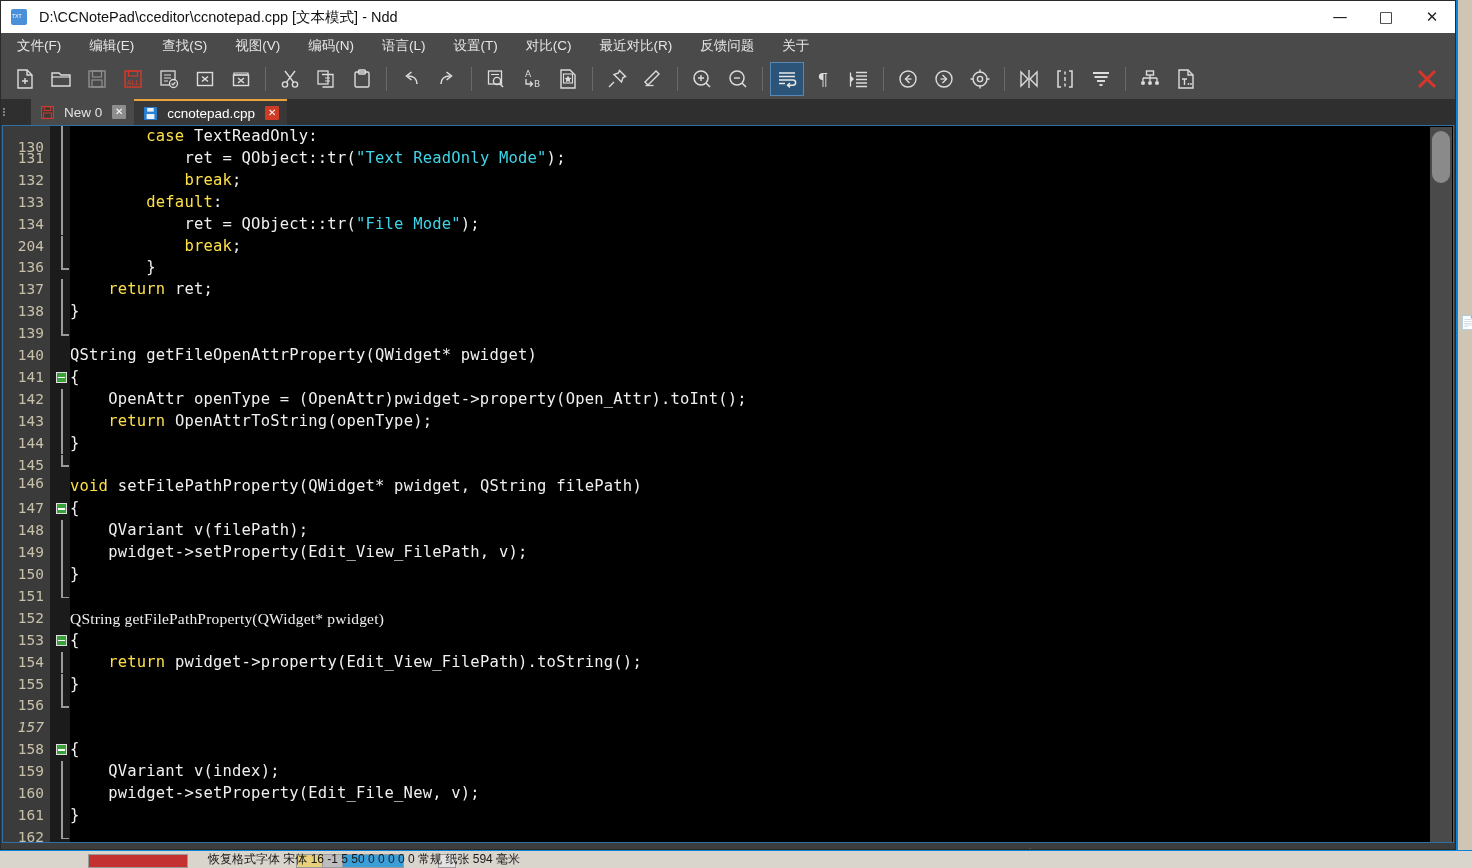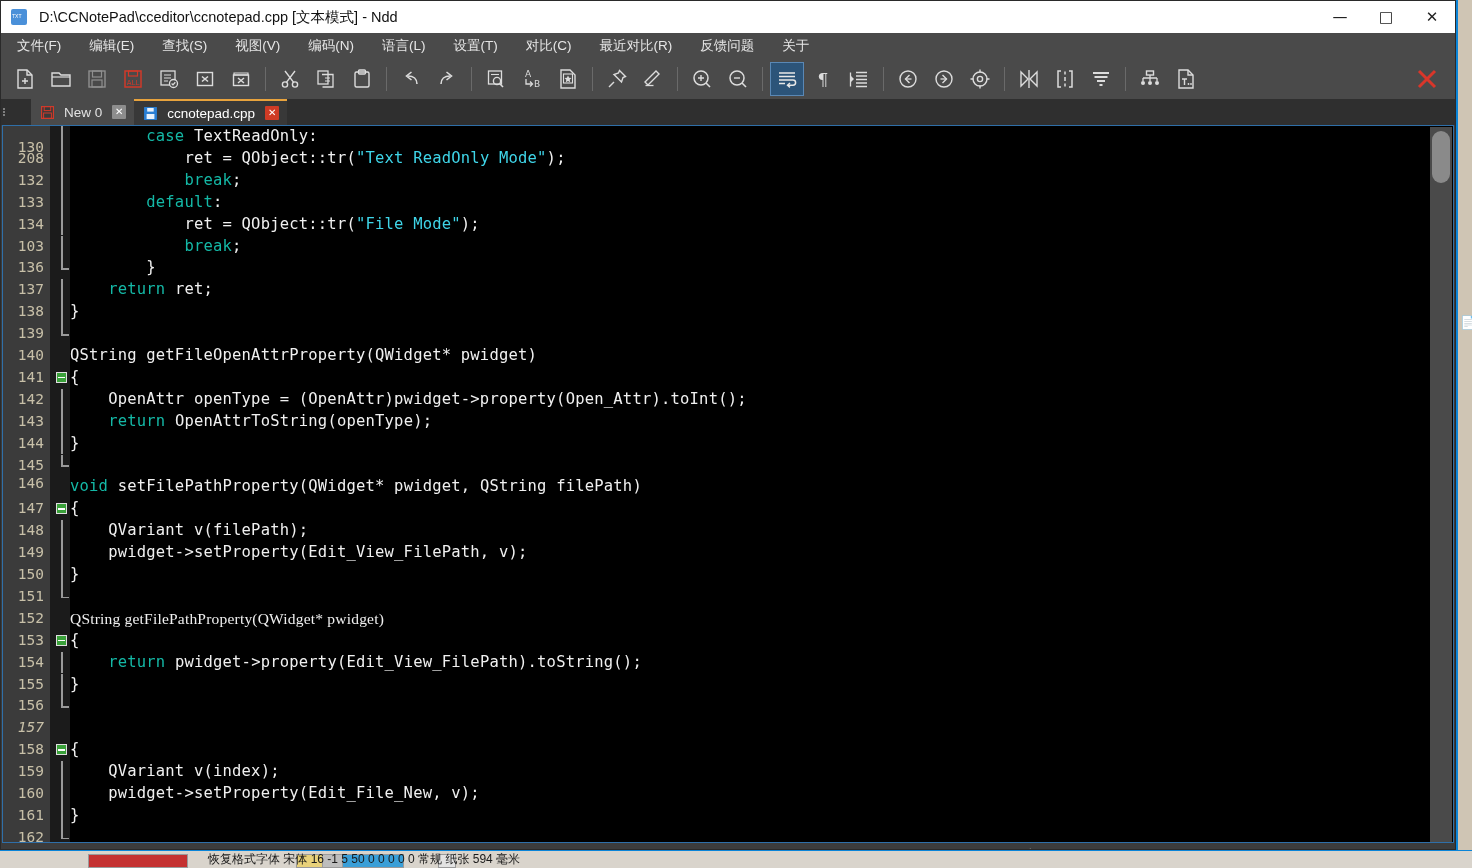--- a/index.html
+++ b/index.html
@@ -69,21 +69,21 @@
   
   #editor{position:absolute;left:1px;top:124px;width:1452px;height:718px;background:#000000;
      box-sizing:border-box;border:1px solid #2f6fa8;overflow:hidden;}
   #gutter{position:absolute;left:0;top:0;width:47px;height:100%;background:#3b3b3b;}
   #fold-col{position:absolute;left:47px;top:0;width:20px;height:100%;background:#1b1b1b;}
   #code-area{position:absolute;left:67px;top:0;right:24px;height:100%;overflow:hidden;}
   .ln{position:absolute;left:0;width:41px;text-align:right;color:#c8c0a8;font-size:14.5px;
      font-family:"DejaVu Sans Mono",monospace;line-height:21.9px;}
   .code{position:absolute;left:0;white-space:pre;color:#f0f0f0;font-size:15.5px;
      font-family:"DejaVu Sans Mono",monospace;line-height:21.9px;letter-spacing:0.2px;}
-  .kw{color:#14b8a6;}
+  .kw{color:#fde047;}
   .str{color:#3fd5e8;}
   .pl{color:#f0f0f0;}
   
   .fold-box{position:absolute;left:6px;width:11px;height:11px;background:#3aa13a;
      border:1px solid #dfdfdf;box-sizing:border-box;}
   .fold-box:after{content:"";position:absolute;left:1px;top:4px;width:7px;height:1.5px;background:#fff;}
   .fold-line{position:absolute;left:11px;width:1.5px;background:#9a9a9a;}
   .fold-end{position:absolute;left:11px;width:8px;height:1.5px;background:#9a9a9a;}
 
   
@@ -404,25 +404,25 @@
           </svg>
       </span>
       <span>ccnotepad.cpp</span>
       <span class="tab-close red">✕</span>
     </div>
   </div>
 
   <div id="editor">
     <div id="gutter">
         <div class="ln" style="top: 11px; text-align: right;">130</div>
-        <div class="ln" style="top: 21.9px;">208</div>
+        <div class="ln" style="top: 21.9px;">131</div>
         <div class="ln" style="top: 43.8px;">132</div>
         <div class="ln" style="top: 65.7px;">133</div>
         <div class="ln" style="top: 87.6px;">134</div>
-        <div class="ln" style="top: 109.5px;">103</div>
+        <div class="ln" style="top: 109.5px;">204</div>
         <div class="ln" style="top: 131.4px;">136</div>
         <div class="ln" style="top: 153.3px;">137</div>
         <div class="ln" style="top: 175.2px;">138</div>
         <div class="ln" style="top: 197.1px;">139</div>
         <div class="ln" style="top: 219px;">140</div>
         <div class="ln" style="top: 240.9px;">141</div>
         <div class="ln" style="top: 262.8px;">142</div>
         <div class="ln" style="top: 284.7px;">143</div>
         <div class="ln" style="top: 306.6px;">144</div>
         <div class="ln" style="top: 328.5px;">145</div>

